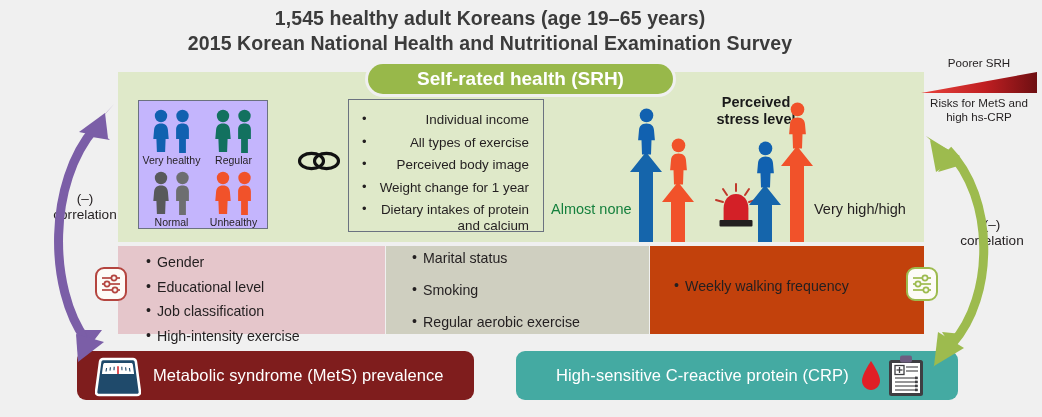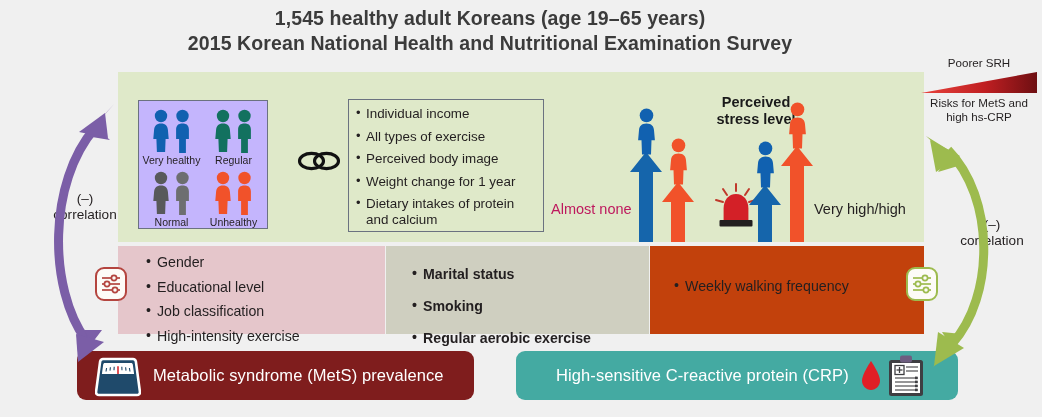--- a/index.html
+++ b/index.html
@@ -46,54 +46,54 @@
 
   
   #chain-icon{left:297px;top:148px;width:44px;height:26px;}
 
   
   #bullet-box{
     left:348px;top:99px;width:196px;height:133px;
     border:1.4px solid #6b7280;background:#dfe9c9;
     box-sizing:border-box;padding:6px 8px 0 7px;
   }
-  #bullet-box ul{margin:0;padding:0;list-style:none;}
+  #bullet-box ul{margin:6px;padding:0;list-style:none;text-align:right;}
   #bullet-box li{
     font-size:13.4px;line-height:15.6px;color:#231f20;
     padding-left:10px;position:relative;margin-bottom:7px;
   }
   #bullet-box li:before{
     content:"\2022";position:absolute;left:0;top:-1px;font-size:13px;
   }
 
   
   #stress-title{
     left:686px;top:94px;width:140px;text-align:center;
     font-size:14.5px;font-weight:bold;line-height:17px;color:#1a1a1a;
   }
-  #lbl-almost-none{left:551px;top:201px;font-size:14.5px;color:#be185d;white-space:nowrap;}
+  #lbl-almost-none{left:551px;top:201px;font-size:14.5px;color:#15803d;white-space:nowrap;}
   #lbl-very-high{left:814px;top:201px;font-size:14.5px;color:#231f20;white-space:nowrap;}
 
   
   #siren{left:713px;top:182px;width:46px;height:48px;}
 
   
   .cov-row{top:246px;height:88px;}
   #cov-pink{left:118px;width:267px;background:#e5c6cb;}
   #cov-grey{left:386px;width:263px;background:#cfcfc0;}
   #cov-teal{left:650px;width:274px;background:#c2410c;}
   .cov-row ul{margin:0;padding:0;list-style:none;}
   .cov-row li{
     font-size:14.2px;line-height:16px;color:#231f20;
     padding-left:11px;position:relative;
   }
   .cov-row li:before{content:"\2022";position:absolute;left:0;top:-1px;}
   #cov-pink ul{padding:8px 0 0 28px;}
   #cov-pink li{margin-bottom:8.5px;}
-  #cov-grey ul{padding:20px 0 0 26px;font-weight:bold;}
+  #cov-grey ul{padding:4px 0 0 26px;}
   #cov-grey li{margin-bottom:16px;}
   #cov-teal ul{padding:32px 0 0 24px;}
 
   
   .slider-badge{position:absolute;width:32px;height:34px;border-radius:9px;
     background:#fdfbf7;box-sizing:border-box;}
   #badge-left{left:95px;top:267px;border:2.6px solid #b4453f;}
   #badge-right{left:906px;top:267px;border:2.6px solid #9dbb4e;}
 
   
@@ -124,20 +124,23 @@
 
 <div id="stage">
 
   <div class="abs" id="title-block">
     <div class="tline">1,545 healthy adult Koreans (age 19–65 years)</div>
     <div class="tline">2015 Korean National Health and Nutritional Examination Survey</div>
   </div>
 
   <div class="abs" id="green-panel"></div>
 
+  <div class="abs" id="srh-pill">
+    <span>Self-rated health (SRH)</span>
+  </div>
 
   <div class="abs" id="health-box">
 
     <div class="fig-cell" style="left:0px;top:4px;">
       <div class="fig-pair">
         <svg class="person" width="20" height="44" viewBox="0 0 20 44">
           <circle cx="10" cy="7" r="6.2" fill="#1161b0"></circle>
           <path d="M10 14.5c-4.6 0-6.6 2.6-6.9 6.2l-.8 9.2h3.1l.5 13.1h8.2l.5-13.1h3.1l-.8-9.2c-.3-3.6-2.3-6.2-6.9-6.2z" fill="#1161b0"></path>
         </svg>
         <svg class="person" width="21" height="44" viewBox="0 0 21 44">

